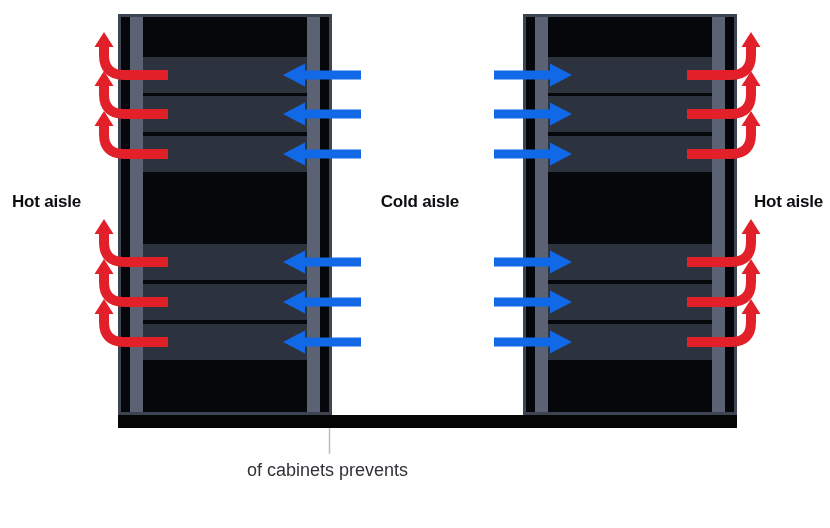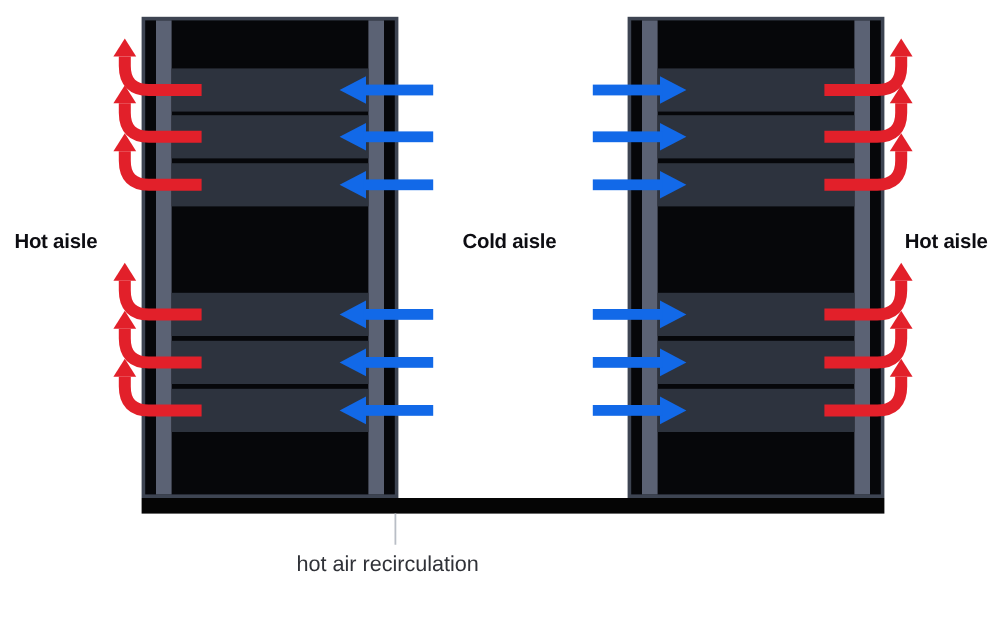--- a/index.html
+++ b/index.html
@@ -25,21 +25,21 @@
   .label {
     position: absolute;
     top: 192px;
     font-size: 17px;
     font-weight: 700;
     letter-spacing: -0.2px;
     color: var(--label-text);
     white-space: nowrap;
   }
   .label-hot-left  { left: 12px; }
-  .label-cold      { left: 376px; width: 97px; text-align: center; }
+  .label-cold      { left: 362px; width: 97px; text-align: right; }
   .label-hot-right { left: 754px; }
 
   .annotation {
     position: absolute;
     left: 247px; top: 460px;
     font-size: 18px;
     line-height: 21px;
     color: var(--annotation-text);
     white-space: nowrap;
   }
@@ -111,16 +111,16 @@
     </g>
 
     <line class="callout" x1="329.5" y1="428" x2="329.5" y2="454"></line>
   </svg>
 
   <div class="label label-hot-left">Hot aisle</div>
   <div class="label label-cold">Cold aisle</div>
   <div class="label label-hot-right">Hot aisle</div>
 
   <div class="annotation">
-    <div>hot air recirculation</div>
+    <div>of cabinets prevents</div>
   </div>
 
 </div>
 
 </body></html>

